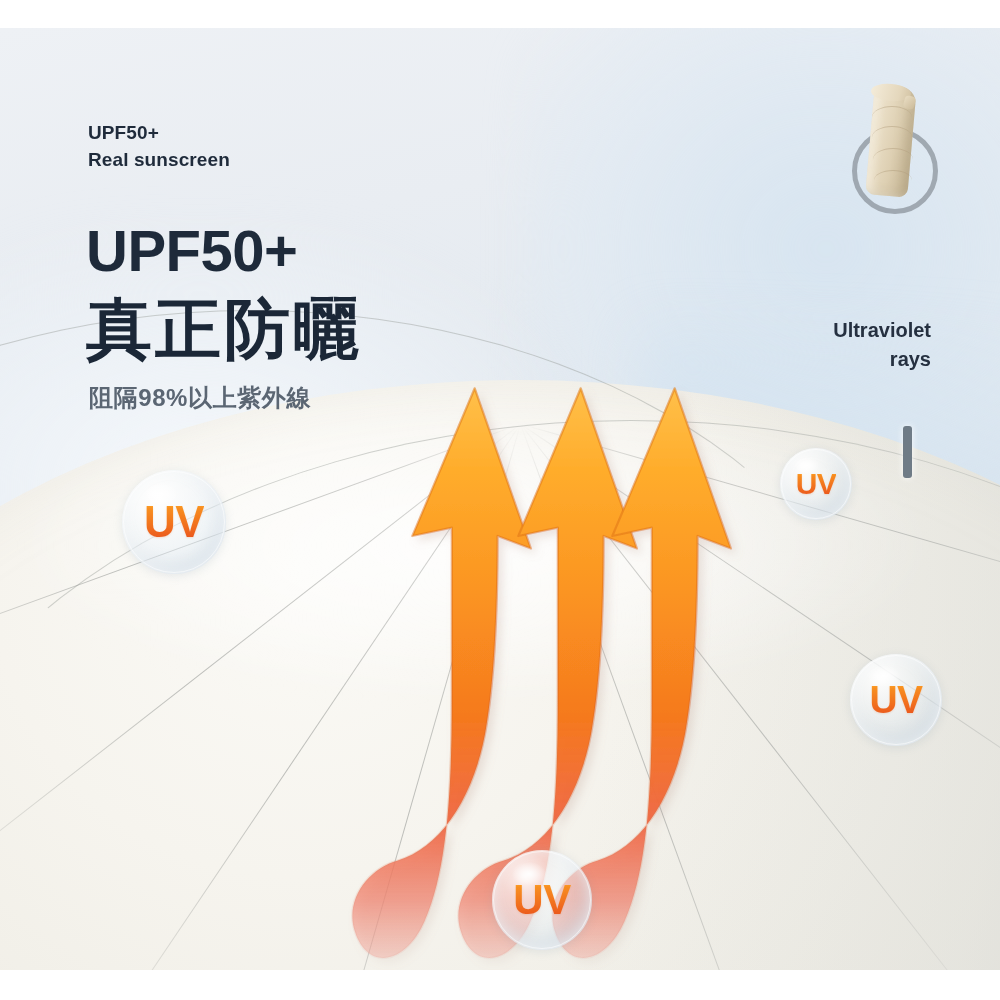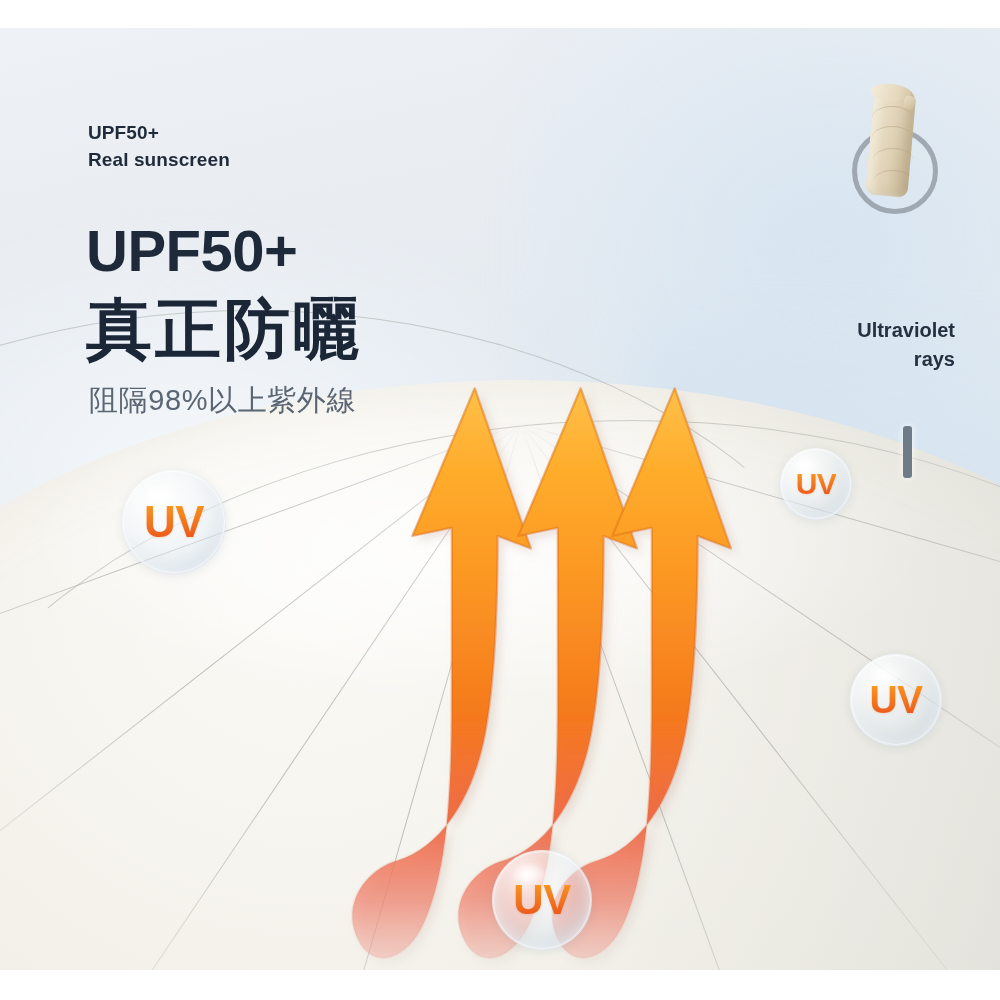--- a/index.html
+++ b/index.html
@@ -229,30 +229,30 @@
     font-size: 66px;
     font-weight: 700;
     letter-spacing: 3px;
     line-height: 1;
   }
   .subline {
     position: absolute;
     left: 89px;
     top: 358px;
     color: #5b6673;
-    font-size: 29px;
-    font-weight: 400;
+    font-size: 24px;
+    font-weight: 700;
     letter-spacing: 0.6px;
     line-height: 1;
   }
 
   
   .uv-label {
     position: absolute;
-    right: 45px;
+    right: 69px;
     top: 288px;
     width: 230px;
     text-align: right;
     color: #253040;
     font-size: 20px;
     font-weight: 700;
     line-height: 1.45;
     white-space: pre-line;
   }
   .uv-tick {

